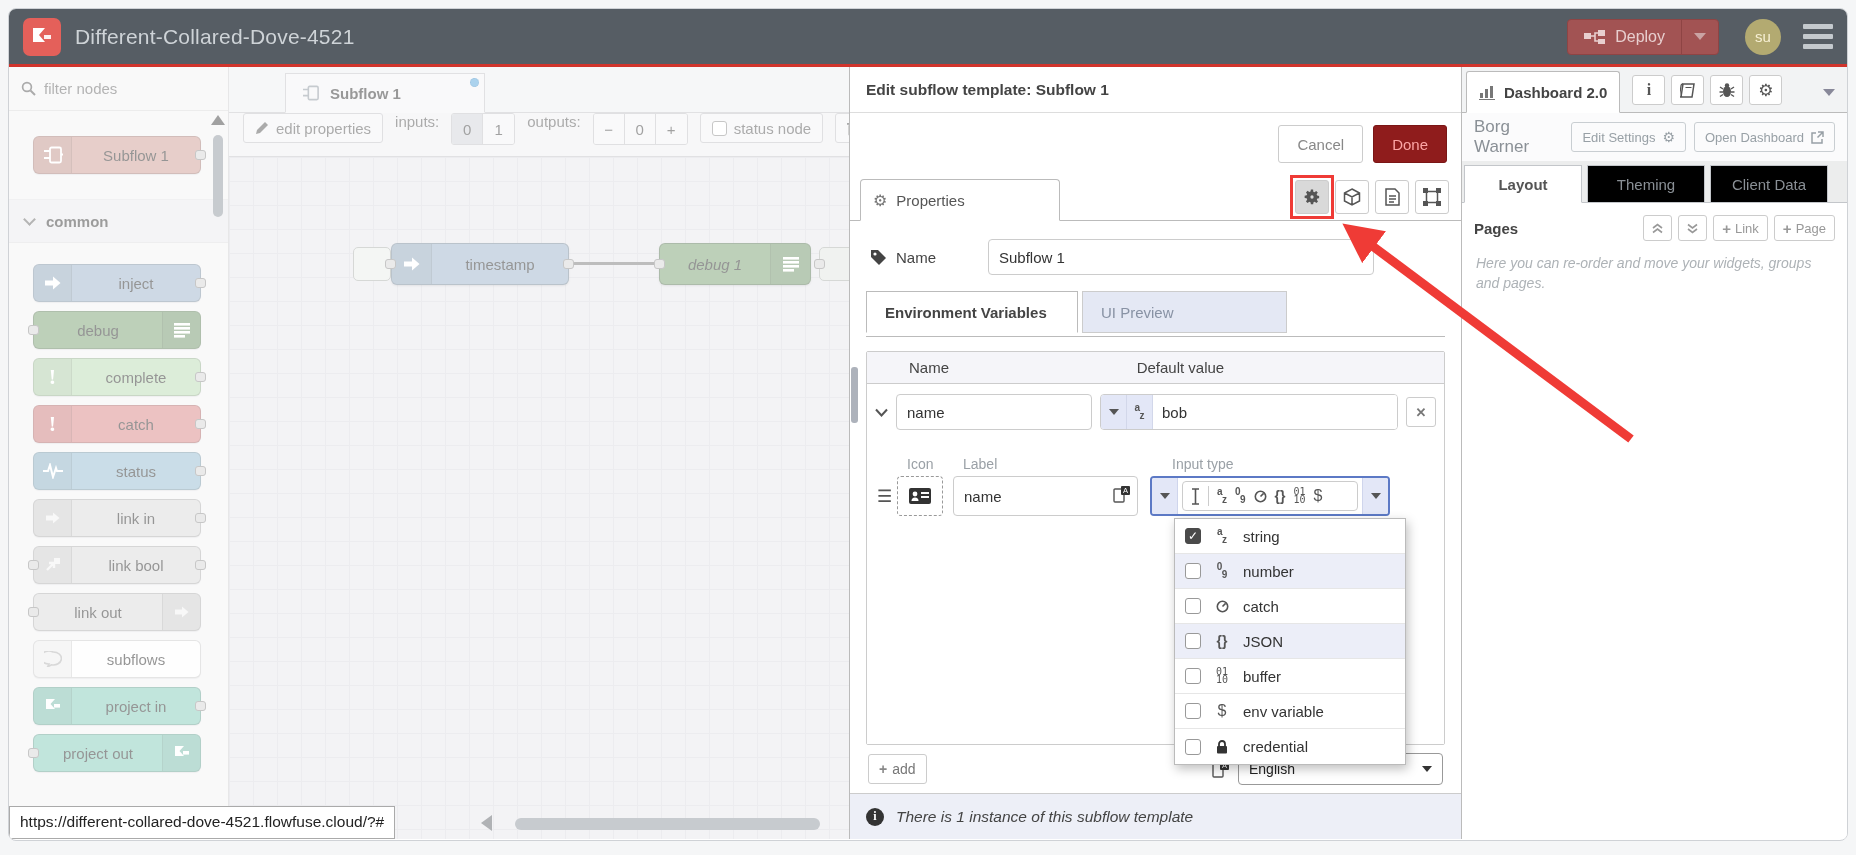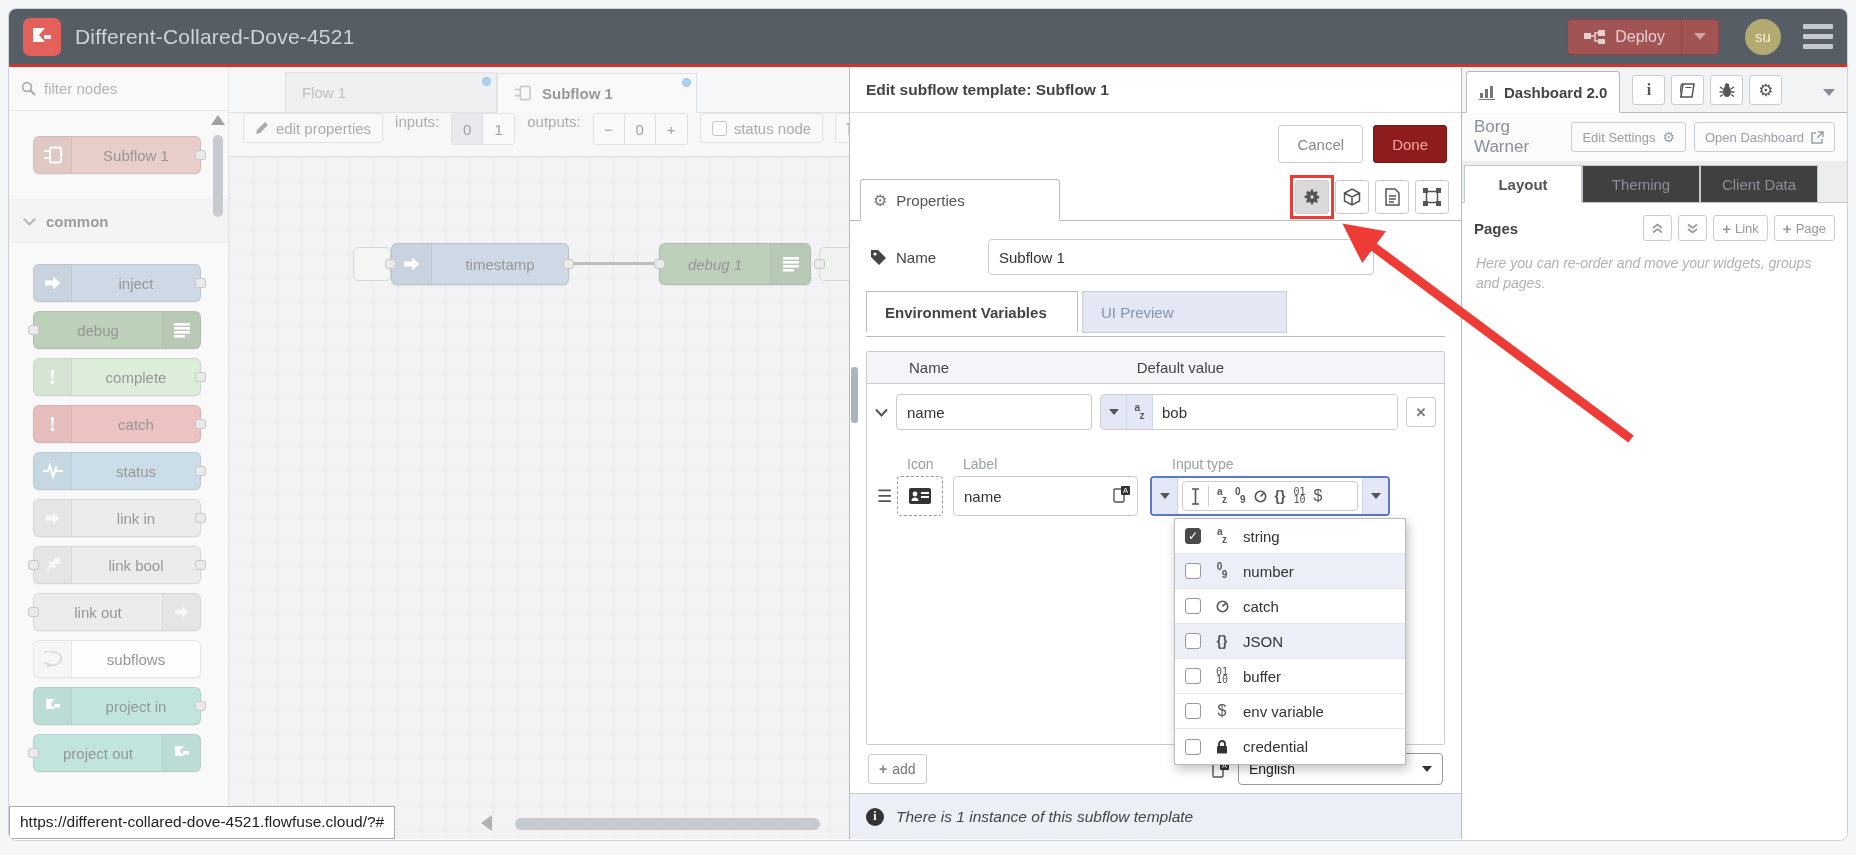--- a/index.html
+++ b/index.html
@@ -151,21 +151,21 @@
 .sb-tab { height:42px; background:#fff; border:1px solid #bbb; border-bottom:1px solid #fff; margin-bottom:-1px; display:flex; align-items:center; gap:8px; padding:0 12px; font-size:15px; font-weight:bold; color:#444; border-radius:3px 3px 0 0; }
 .sb-icons { display:flex; gap:6px; margin:0 0 7px 12px; }
 .sb-ibtn { width:33px; height:30px; border:1px solid #ccc; border-radius:3px; background:#fff; display:flex; align-items:center; justify-content:center; color:#555; }
 .sb-caret { margin:0 4px 16px auto; width:0;height:0;border-left:6px solid transparent;border-right:6px solid transparent;border-top:7px solid #889; }
 .sb-proj { height:48px; display:flex; align-items:center; padding:0 12px; gap:8px; background:#fbfbfc; }
 .sb-proj-name { font-size:17px; color:#8a9096; flex:1; }
 .sbtn { height:30px; display:flex; align-items:center; gap:7px; padding:0 10px; border:1px solid #c9ced2; border-radius:3px; background:#fbfbfc; color:#98a0a6; font-size:13px; }
 .sb-tabs { display:flex; align-items:flex-end; height:42px; background:#eceded; border-bottom:1px solid #c3c6ca; padding-left:2px; }
 .sb-tab2 { height:38px; display:flex; align-items:center; justify-content:center; font-size:15px; border:1px solid #c3c6ca; width:118px; }
 .sb-tab2.active { background:#fff; font-weight:bold; color:#555; border-bottom:1px solid #fff; margin-bottom:-1px; }
-.sb-tab2.inactive { background:#404040; color:#8a9096; margin-bottom:-1px; }
+.sb-tab2.inactive { background:#000000; color:#8a9096; margin-left:5px; margin-bottom:-1px; }
 .sb-pages { display:flex; align-items:center; padding:12px 12px 6px 12px; gap:6px; }
 .sb-pages b { font-size:15px; color:#444; flex:1; }
 .pg-btn { height:26px; display:flex; align-items:center; gap:4px; padding:0 8px; border:1px solid #ccc; border-radius:3px; background:#fff; color:#999; font-size:13px; }
 .sb-help { padding:6px 14px; font-size:14px; font-style:italic; color:#adb2b6; line-height:1.45; }
 
 
 .annot-arrow { position:absolute; left:0; top:0; width:1840px; height:833px; z-index:60; pointer-events:none; }
 
 svg.ic { display:block; }
 </style>
@@ -345,24 +345,20 @@
 
         <div class="pal-scroll">
           <span class="tri-up" style="display:block;"></span>
           <span class="pal-thumb"></span>
           <span class="tri-dn"></span>
         </div>
       </aside>
 
       <div class="workspace">
         <div class="tabrow">
-          <div class="wtab inactive">
-            <span>Flow 1</span>
-            <span class="bluedot"></span>
-          </div>
           <div class="wtab active">
             <svg class="ic" width="18" height="16" viewBox="0 0 20 18">
                 <rect x="7" y="1.5" width="11" height="15" rx="1.5" fill="none" stroke="#98a0a8" stroke-width="1.8"></rect>
                 <line x1="1" y1="5" x2="7" y2="5" stroke="#98a0a8" stroke-width="1.8"></line>
                 <line x1="1" y1="12" x2="7" y2="12" stroke="#98a0a8" stroke-width="1.8"></line>
               </svg>
             <span>Subflow 1</span>
             <span class="bluedot"></span>
           </div>
         </div>

